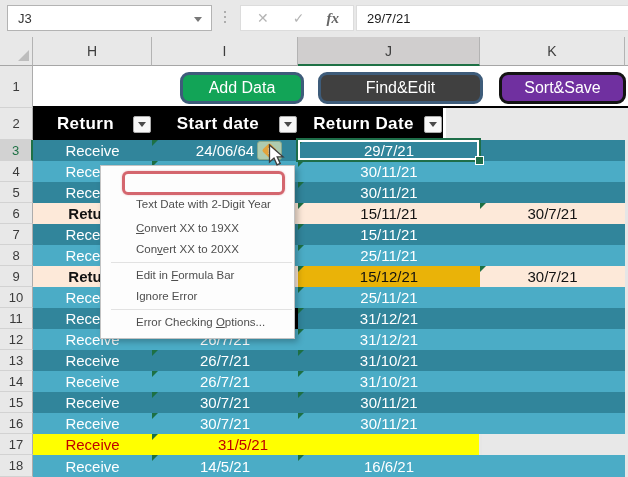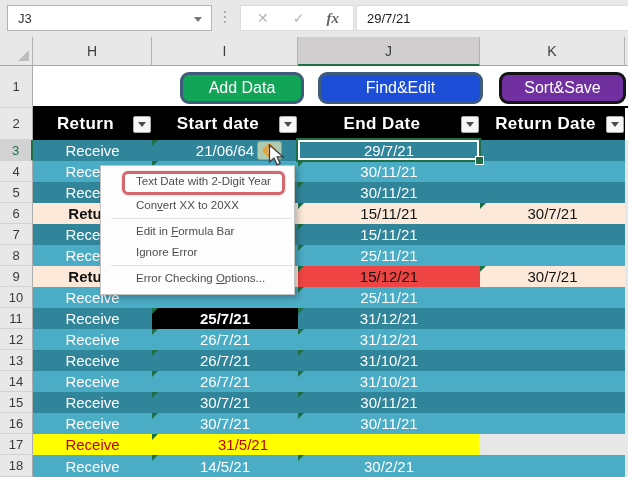--- a/index.html
+++ b/index.html
@@ -79,21 +79,21 @@
        border:1px solid #8AA98C;border-radius:3px;box-sizing:border-box;z-index:6;
        display:flex;align-items:center;justify-content:center;}
   .diamond{width:11px;height:11px;background:#E2A33C;border-radius:2px;transform:rotate(45deg);
        display:flex;align-items:center;justify-content:center;}
   .diamond b{transform:rotate(-45deg);color:#fff;font-size:9px;font-weight:bold;}
   .menu{position:absolute;left:100px;top:165px;width:195px;background:#FDFDFD;
        border:1px solid #C3C3C3;box-shadow:3px 3px 6px rgba(0,0,0,.25);z-index:50;
        padding:5px 0;box-sizing:border-box;}
   .mi{height:21px;line-height:21px;padding-left:35px;font-size:11.5px;color:#4E4E4E;
        white-space:nowrap;}
-  .mi:first-child{margin-bottom:3px;}
+  .mi:first-child{margin-bottom:3px;margin-top:23px;}
   .msep{border-top:1px solid #E2E2E2;margin:2px 2px 2px 10px;}
   .annot{position:absolute;left:122px;top:171px;width:163px;height:24px;border:3px solid #D4666E;
        border-radius:6px;box-shadow:0 0 2px rgba(212,102,110,.45);z-index:60;box-sizing:border-box;}
   .cursor{position:absolute;left:268px;top:144px;z-index:100;}
 </style>
 </head>
 <body>
 
 <div id="app">
 
@@ -136,39 +136,35 @@
     <div class="row row2">
       <div class="rn">2</div>
       <div class="hcell c-status">
         <span>Return</span>
         <span class="fbtn"></span>
       </div>
       <div class="hcell c-start">
         <span>Start date</span>
         <span class="fbtn"></span>
       </div>
-      <div class="hcell c-end">
-        <span>End Date</span>
-        <span class="fbtn"></span>
-      </div>
       <div class="hcell c-ret">
         <span>Return Date</span>
         <span class="fbtn"></span>
       </div>
       <div class="c-sliver"></div>
     </div>
 
     <div id="rows">
         <div class="row data-row">
     <div class="rn rn-sel">3</div>
     <div class="cell c-status" style="background: rgb(49, 133, 155); color: rgb(255, 255, 255);">
             <span>Receive</span>
           </div>
     <div class="cell c-start" style="background: rgb(49, 133, 155); color: rgb(255, 255, 255);">
-            <span>21/06/64</span>
+            <span>24/06/64</span>
             <i class="tri"></i>
           </div>
     <div class="cell c-end" style="background: rgb(49, 133, 155); color: rgb(255, 255, 255);">
             <span>29/7/21</span>
             <i class="tri"></i>
           </div>
     <div class="cell c-ret" style="background: rgb(49, 133, 155); color: rgb(255, 255, 255);">
             <span></span>
           </div>
     <div class="c-sliver"></div>
@@ -261,21 +257,21 @@
     <div class="c-sliver"></div>
   </div>
         <div class="row data-row">
     <div class="rn">9</div>
     <div class="cell c-status" style="background: rgb(253, 233, 217); color: rgb(18, 18, 18); font-weight: bold;">
             <span>Return</span>
           </div>
     <div class="cell c-start" style="background: rgb(253, 233, 217); color: rgb(18, 18, 18);">
             <span></span>
           </div>
-    <div class="cell c-end" style="background: #ef4444; color: rgb(18, 18, 18);">
+    <div class="cell c-end" style="background: #eab308; color: rgb(18, 18, 18);">
             <span>15/12/21</span>
             <i class="tri"></i>
           </div>
     <div class="cell c-ret" style="background: rgb(253, 233, 217); color: rgb(18, 18, 18);">
             <span>30/7/21</span>
             <i class="tri"></i>
           </div>
     <div class="c-sliver"></div>
   </div>
         <div class="row data-row">
@@ -420,47 +416,48 @@
         <div class="row data-row">
     <div class="rn">18</div>
     <div class="cell c-status" style="background: rgb(75, 172, 198); color: rgb(255, 255, 255);">
             <span>Receive</span>
           </div>
     <div class="cell c-start" style="background: rgb(75, 172, 198); color: rgb(255, 255, 255);">
             <span>14/5/21</span>
             <i class="tri"></i>
           </div>
     <div class="cell c-end" style="background: rgb(75, 172, 198); color: rgb(255, 255, 255);">
-            <span>30/2/21</span>
+            <span>16/6/21</span>
             <i class="tri"></i>
           </div>
     <div class="cell c-ret" style="background: rgb(75, 172, 198); color: rgb(255, 255, 255);">
             <span></span>
           </div>
     <div class="c-sliver"></div>
   </div>
       </div>
   </div>
 
   <div class="xl-btn btn-add" style="background: rgb(18, 164, 87); border-color: rgb(62, 92, 122);">Add Data</div>
-  <div class="xl-btn btn-find" style="background: #1d4ed8; border-color: rgb(62, 92, 122);">Find&amp;Edit</div>
+  <div class="xl-btn btn-find" style="background: #404040; border-color: rgb(62, 92, 122);">Find&amp;Edit</div>
   <div class="xl-btn btn-sort" style="background: rgb(112, 48, 160); border-color: rgb(20, 20, 20);">Sort&amp;Save</div>
 
   <div class="sel">
     <div class="sel-handle"></div>
   </div>
 
   <div class="errbtn">
     <div class="diamond">
       <b>!</b>
     </div>
   </div>
 
   <div class="menu" id="menu">
       <div class="mi"><span>Text Date with 2-Digit Year</span></div>
+      <div class="mi"><span></span><u>C</u><span>onvert XX to 19XX</span></div>
       <div class="mi"><span>Con</span><u>v</u><span>ert XX to 20XX</span></div>
       <div class="msep"></div>
       <div class="mi"><span>Edit in </span><u>F</u><span>ormula Bar</span></div>
       <div class="mi"><span>Ignore Error</span></div>
       <div class="msep"></div>
       <div class="mi"><span>Error Checking </span><u>O</u><span>ptions...</span></div>
     </div>
 
   <div class="annot"></div>
 

